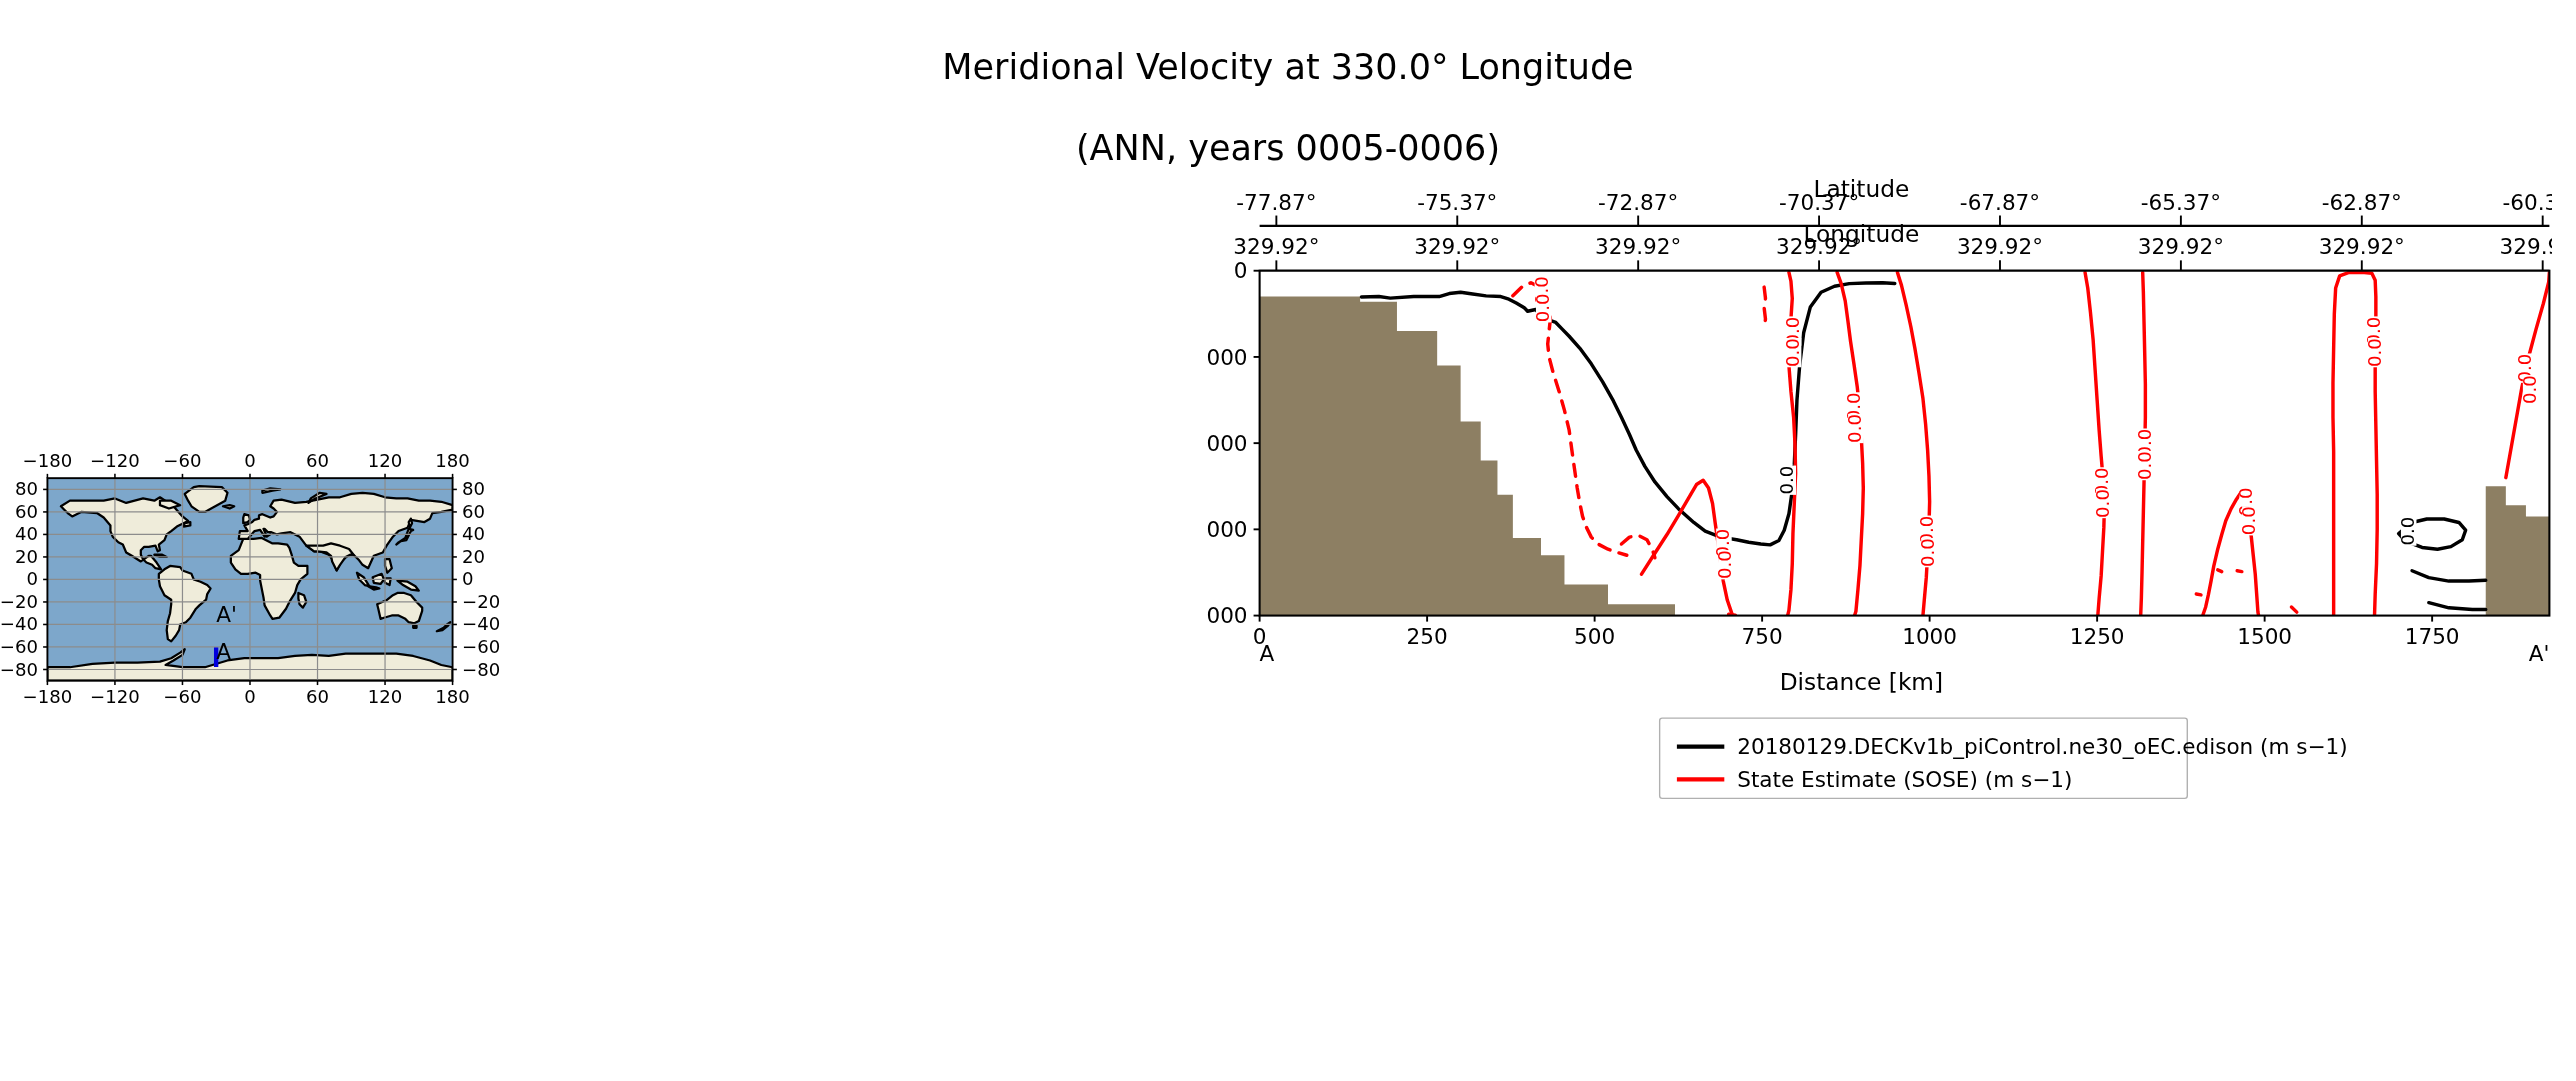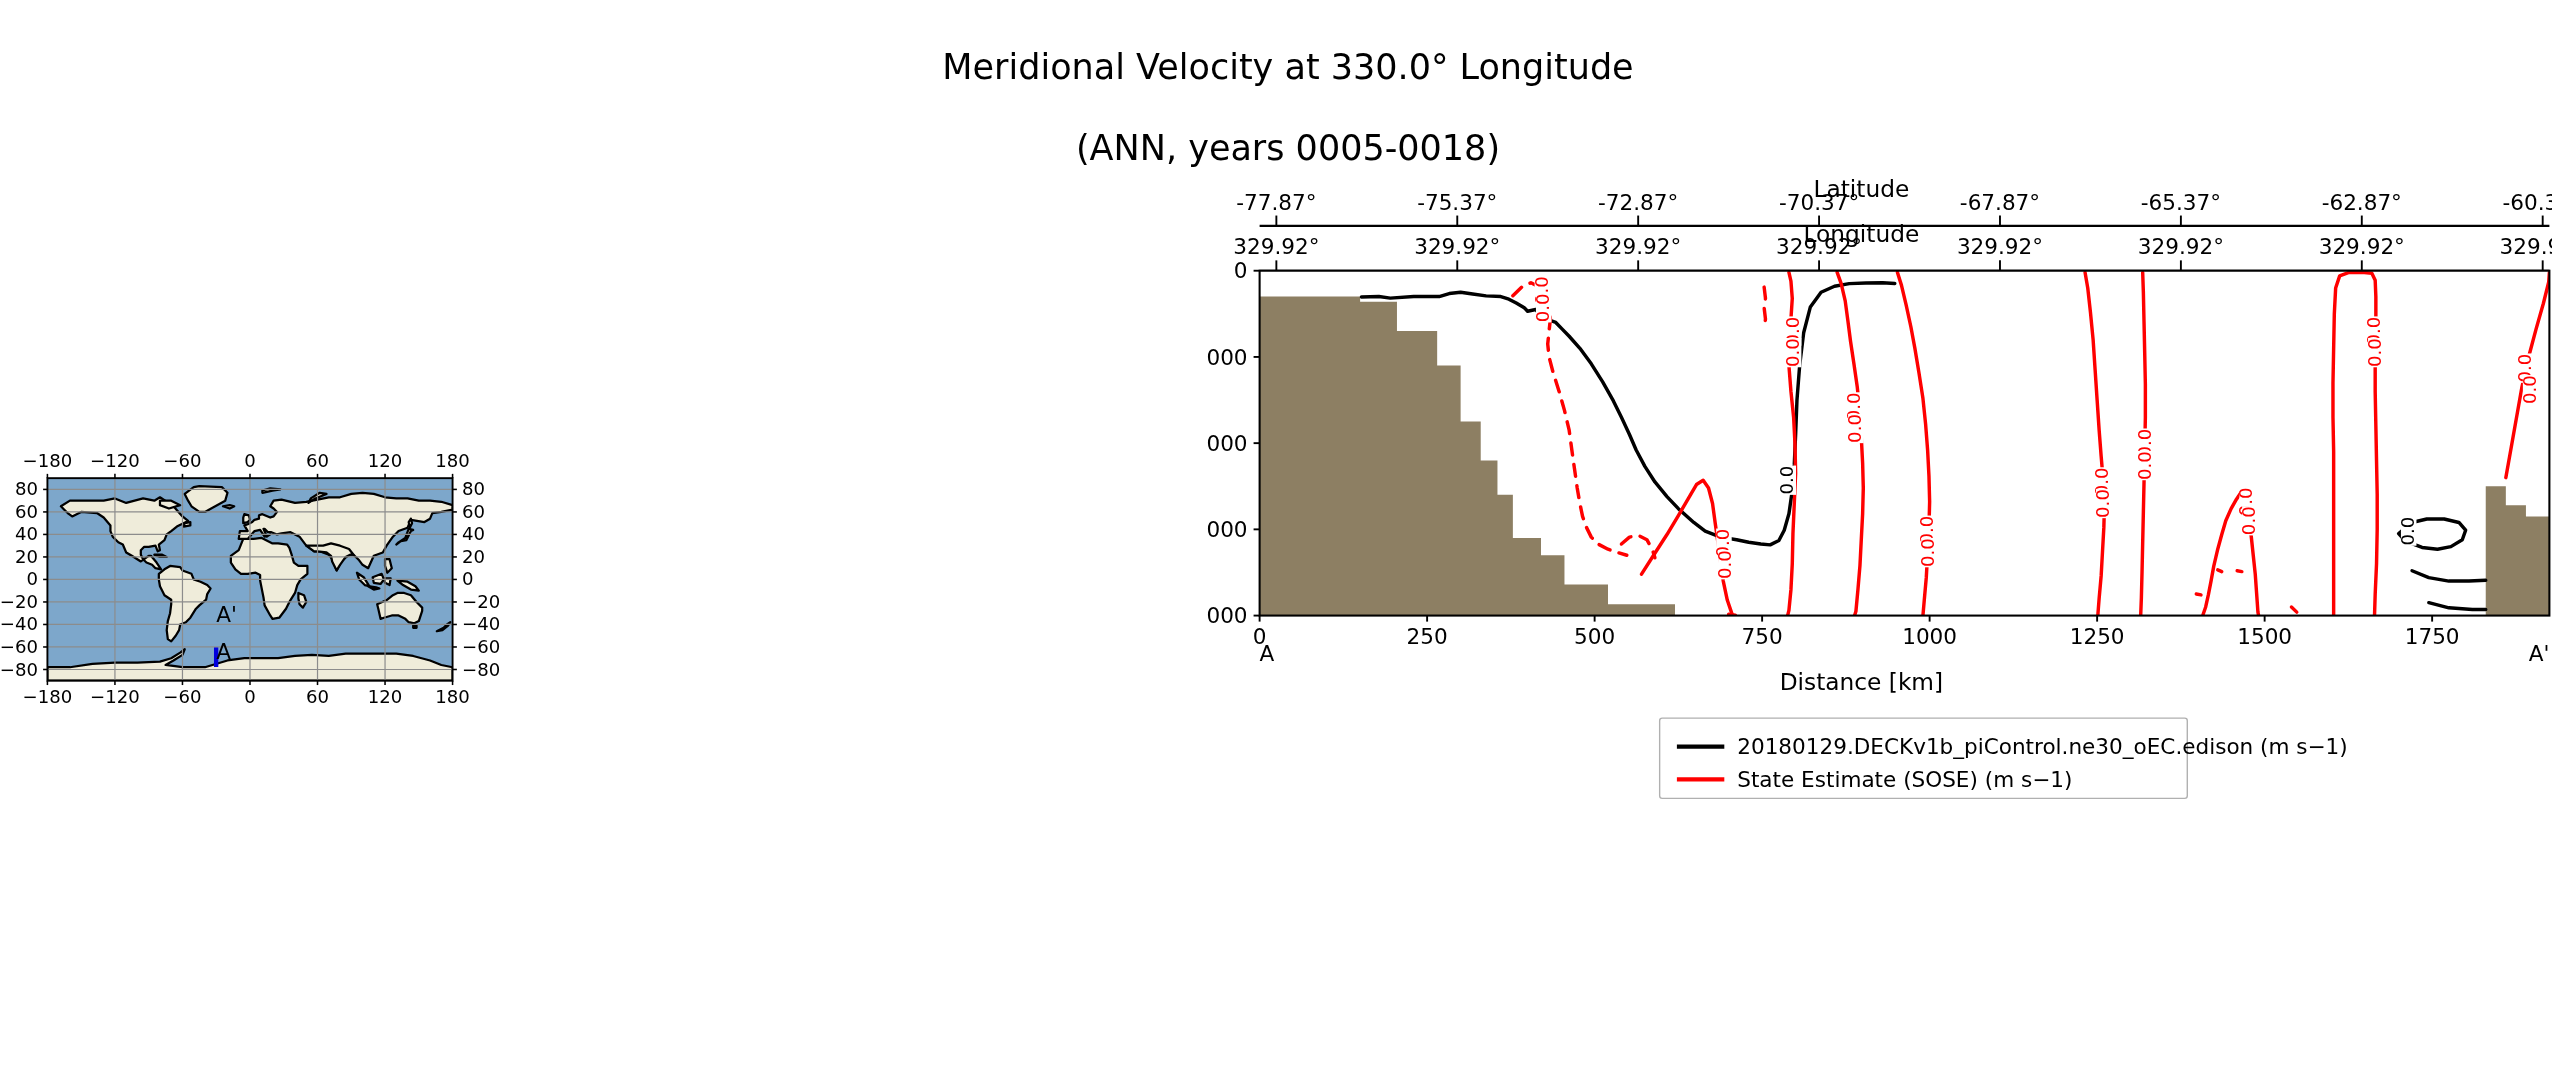--- a/index.html
+++ b/index.html
@@ -35,21 +35,21 @@
   .axis-label { font-size: 27px; fill: #000000; }
   .small-text { font-size: 25px; fill: #000000; }
 </style>
 </head>
 <body>
 
 <div id="figure">
 
   <div class="suptitle">
     <span>Meridional Velocity at 330.0° Longitude</span><br>
-    <span>(ANN, years 0005-0018)</span>
+    <span>(ANN, years 0005-0006)</span>
   </div>
 
   <svg id="map-svg" width="931" height="483" viewBox="0 0 1080 560" style="position:absolute; left:0px; top:422px;">
     <defs>
       <clipPath id="mapclip">
           <rect x="55" y="65" width="470" height="235"></rect>
         </clipPath>
     </defs>
     <g id="map-ticks-top">
         <line x1="55" y1="65" x2="55" y2="60" stroke="#000" stroke-width="1.8"></line>

